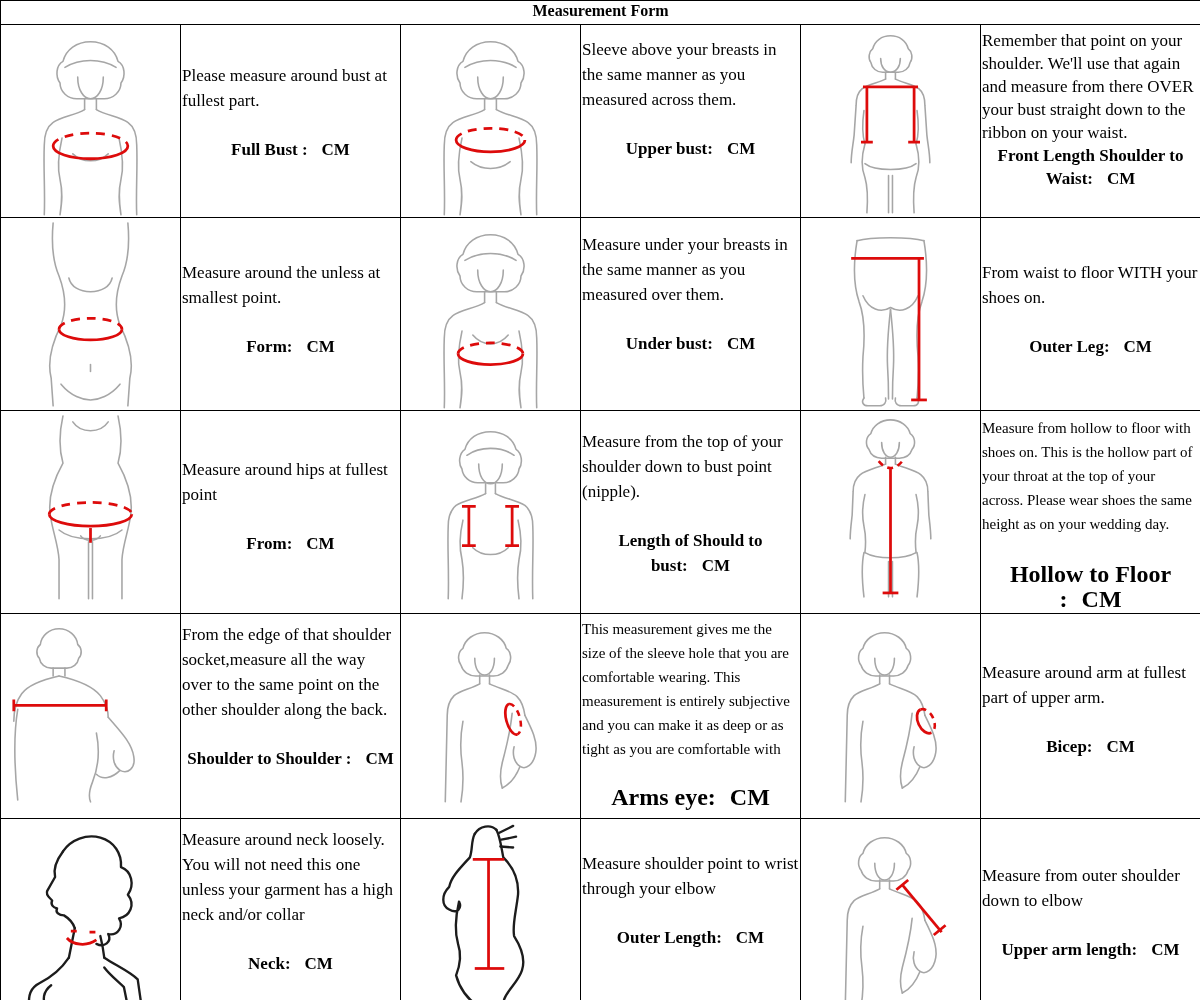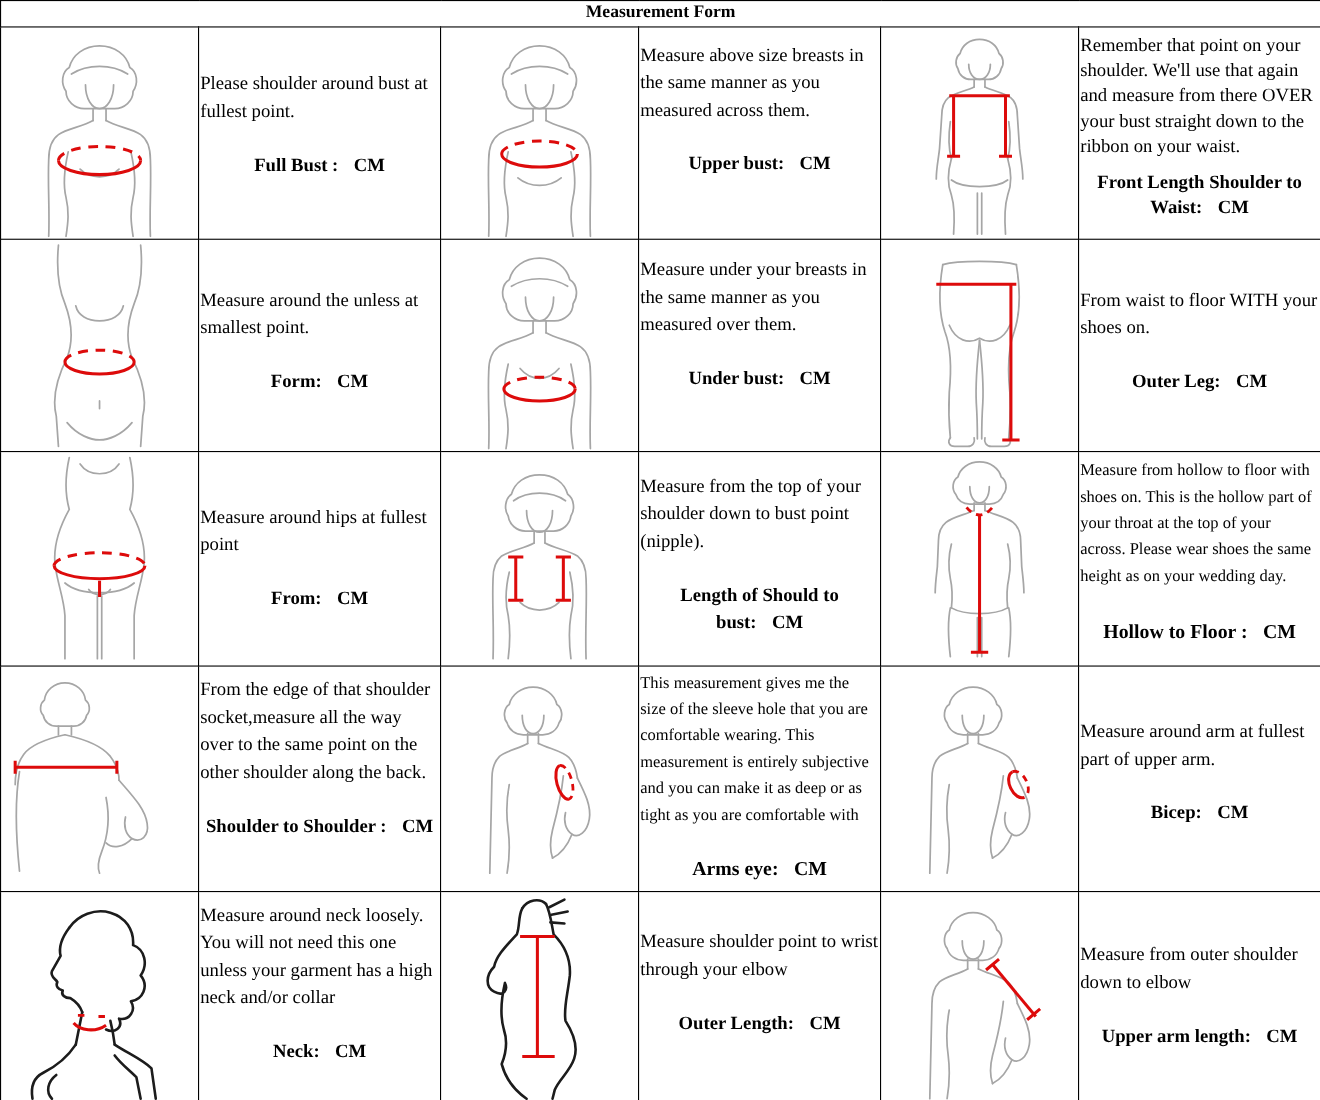--- a/index.html
+++ b/index.html
@@ -7,22 +7,22 @@
   table.mform{border-collapse:collapse; table-layout:fixed; width:1200px; background:#fff;}
   table.mform td{border:1px solid #000; vertical-align:top; overflow:hidden; padding:1px;font-family:Liberation Serif, serif;}
   td.title-cell{height:21px; text-align:center; font-weight:bold; font-size:16px; padding-top:1px;}
   td.fig{background:#fff;}
   td.fig svg{display:block; width:100%; height:100%;}
   td.txt{padding:0 4px 0 7px; font-size:17px; line-height:25px;}
   td.txt .desc{white-space:normal;}
   td.txt .mlabel{font-weight:bold; margin-top:24px;text-align:center;}
   td.txt .unit{margin-left:14px; font-weight:bold;}
   td.txt.small .desc{font-size:15px; line-height:24px;}
-  td.txt.small .mlabel{font-size:18px;}
-  td.txt.tight .mlabel{margin-top:10px;}
+  td.txt.small .mlabel{font-size:24px;}
+  td.txt.tight .mlabel{margin-top:0;}
   
   .g{stroke:#a6a6a6; fill:none; stroke-width:1.6; stroke-linecap:round; stroke-linejoin:round;}
   .k{stroke:#1c1c1c; fill:none; stroke-width:2.4; stroke-linecap:round; stroke-linejoin:round;}
   .r{stroke:#dd0b0b; fill:none; stroke-width:2.8; stroke-linecap:butt;}
   .rd{stroke:#dd0b0b; fill:none; stroke-width:2.8; stroke-dasharray:9 7;}
   .rd2{stroke:#dd0b0b; fill:none; stroke-width:2.6; stroke-dasharray:6 5;}
 </style>
 </head>
 <body>
 
@@ -51,41 +51,41 @@
         <path class="g" d="M84 85c-10 6-24 7-32 13-7 5-9 14-9 23-1 24 1 46 0 71"></path>
         <path class="g" d="M96 85c10 6 24 7 32 13 7 5 9 14 9 23 1 24-1 46 0 71"></path>
         <path class="g" d="M61 114c-4 18-5 30-2 42 3 13 2 23 0 36"></path>
         <path class="g" d="M119 114c4 18 5 30 2 42-3 13-2 23 0 36"></path>
         <path class="g" d="M72 130c5 5 11 7 18 7s13-2 18-7"></path>
         <path class="r" d="M52 122a38 13 0 0 0 76 0"></path>
         <path class="rd" d="M52 122a38 13 0 0 1 76 0"></path>
       </svg>
     </td>
     <td class="txt" style="padding-top:38px">
-      <div class="desc">Please shoulder around bust at fullest point.</div>
+      <div class="desc">Please measure around bust at fullest part.</div>
       <div class="mlabel"><span>Full Bust :</span><span class="unit">CM</span></div>
     </td>
 
     <td class="fig">
       <svg viewBox="0 0 180 193" aria-label="upper-bust-figure">
         <path class="g" d="M90 16c-14 0-25 8-28 20-7 4-8 15-3 22 0 9 8 16 17 16h28c9 0 17-7 17-16 5-7 4-18-3-22-3-12-14-20-28-20z"></path>
         <path class="g" d="M64 42c8-5 17-7 26-7s18 2 26 7"></path>
         <path class="g" d="M77 52c0 13 6 22 13 22s13-9 13-22"></path>
         <path class="g" d="M84 74v11m12-11v11"></path>
         <path class="g" d="M84 85c-10 6-24 7-32 13-7 5-9 14-9 23-1 24 1 46 0 71"></path>
         <path class="g" d="M96 85c10 6 24 7 32 13 7 5 9 14 9 23 1 24-1 46 0 71"></path>
         <path class="g" d="M61 114c-4 18-5 30-2 42 3 13 2 23 0 36"></path>
         <path class="g" d="M119 114c4 18 5 30 2 42-3 13-2 23 0 36"></path>
         <path class="g" d="M70 138c6 5 12 7 20 7s14-2 20-7"></path>
         <path class="r" d="M55 116a35 12 0 0 0 70 0"></path>
         <path class="rd" d="M55 116a35 12 0 0 1 70 0"></path>
       </svg>
     </td>
     <td class="txt" style="padding-top:12px">
-      <div class="desc">Measure above size breasts in the same manner as you measured across them.</div>
+      <div class="desc">Sleeve above your breasts in the same manner as you measured across them.</div>
       <div class="mlabel"><span>Upper bust:</span><span class="unit">CM</span></div>
     </td>
 
     <td class="fig">
       <svg viewBox="0 0 180 193" aria-label="front-length-shoulder-to-waist-figure">
         <path class="g" d="M90 10c-9 0-16 5-18 13-4 3-5 10-2 14 1 6 6 10 12 10h16c6 0 11-4 12-10 3-4 2-11-2-14-2-8-9-13-18-13z"></path>
         <path class="g" d="M80 33c0 8 4 14 10 14s10-6 10-14"></path>
         <path class="g" d="M85 47v7m10-7v7"></path>
         <path class="g" d="M85 54c-8 4-18 5-24 10-5 4-6 11-6 17l-2 30c-1 10-3 18-3 28"></path>
         <path class="g" d="M95 54c8 4 18 5 24 10 5 4 6 11 6 17l2 30c1 10 3 18 3 28"></path>

